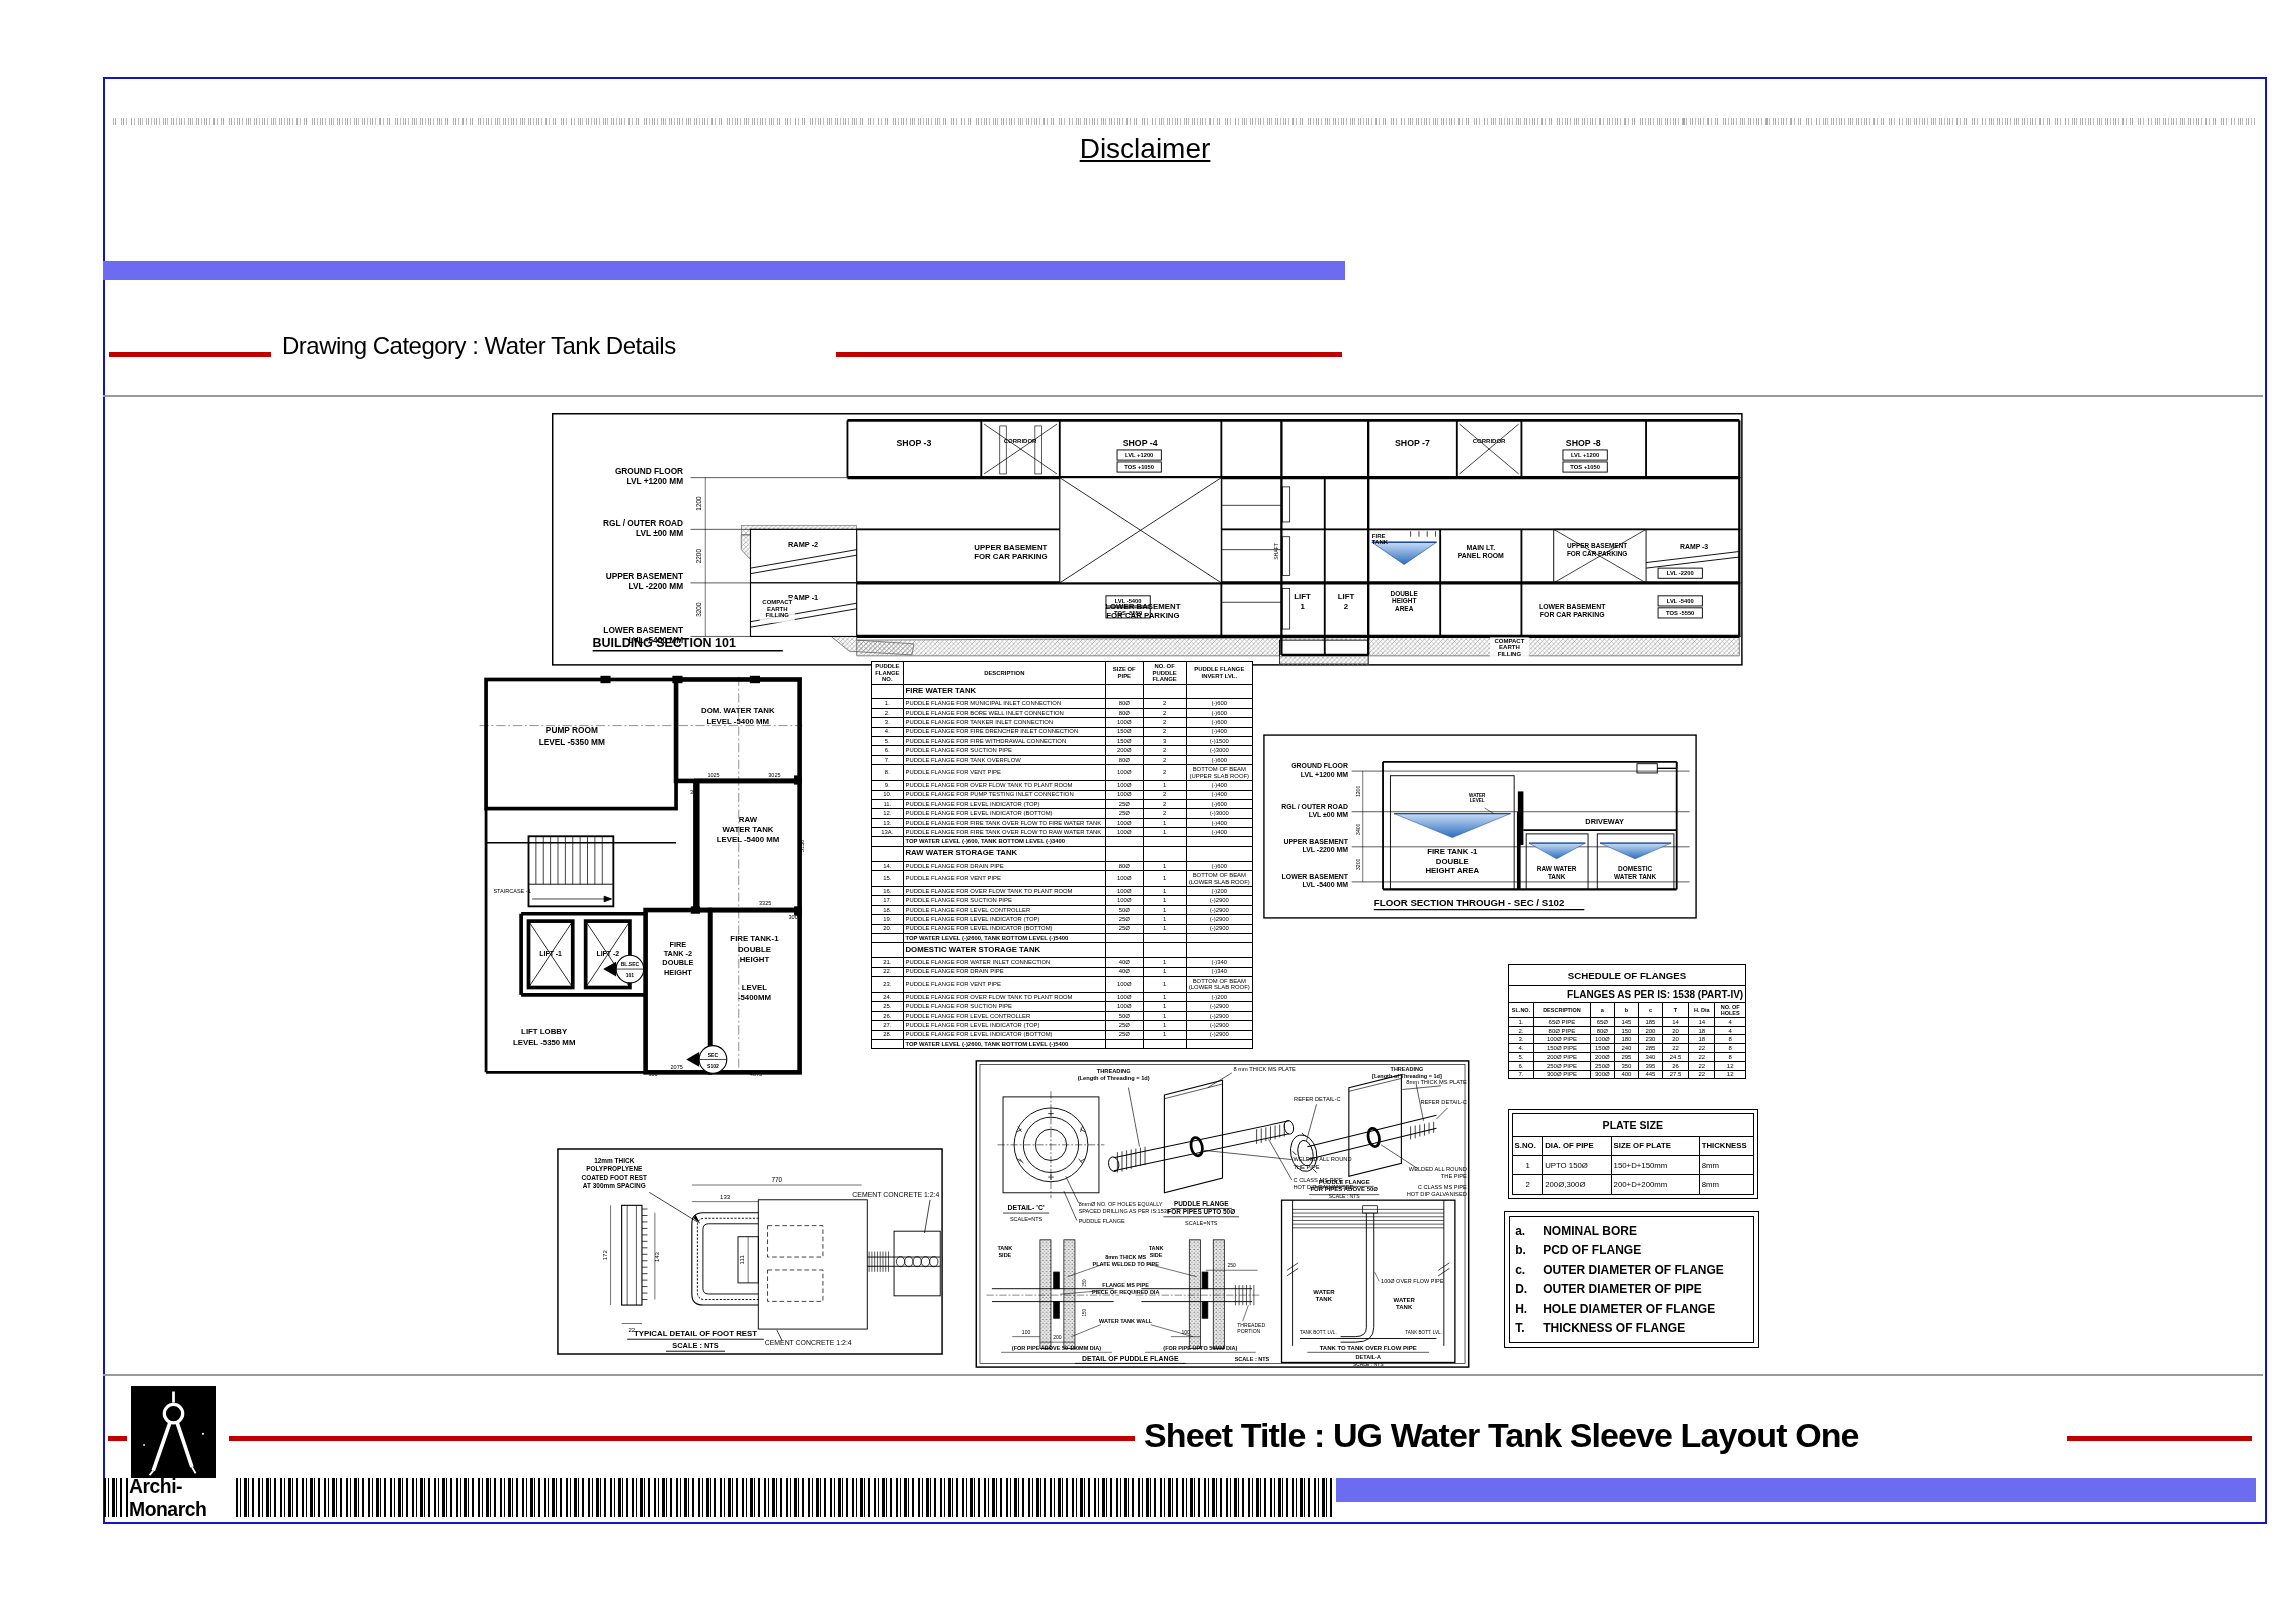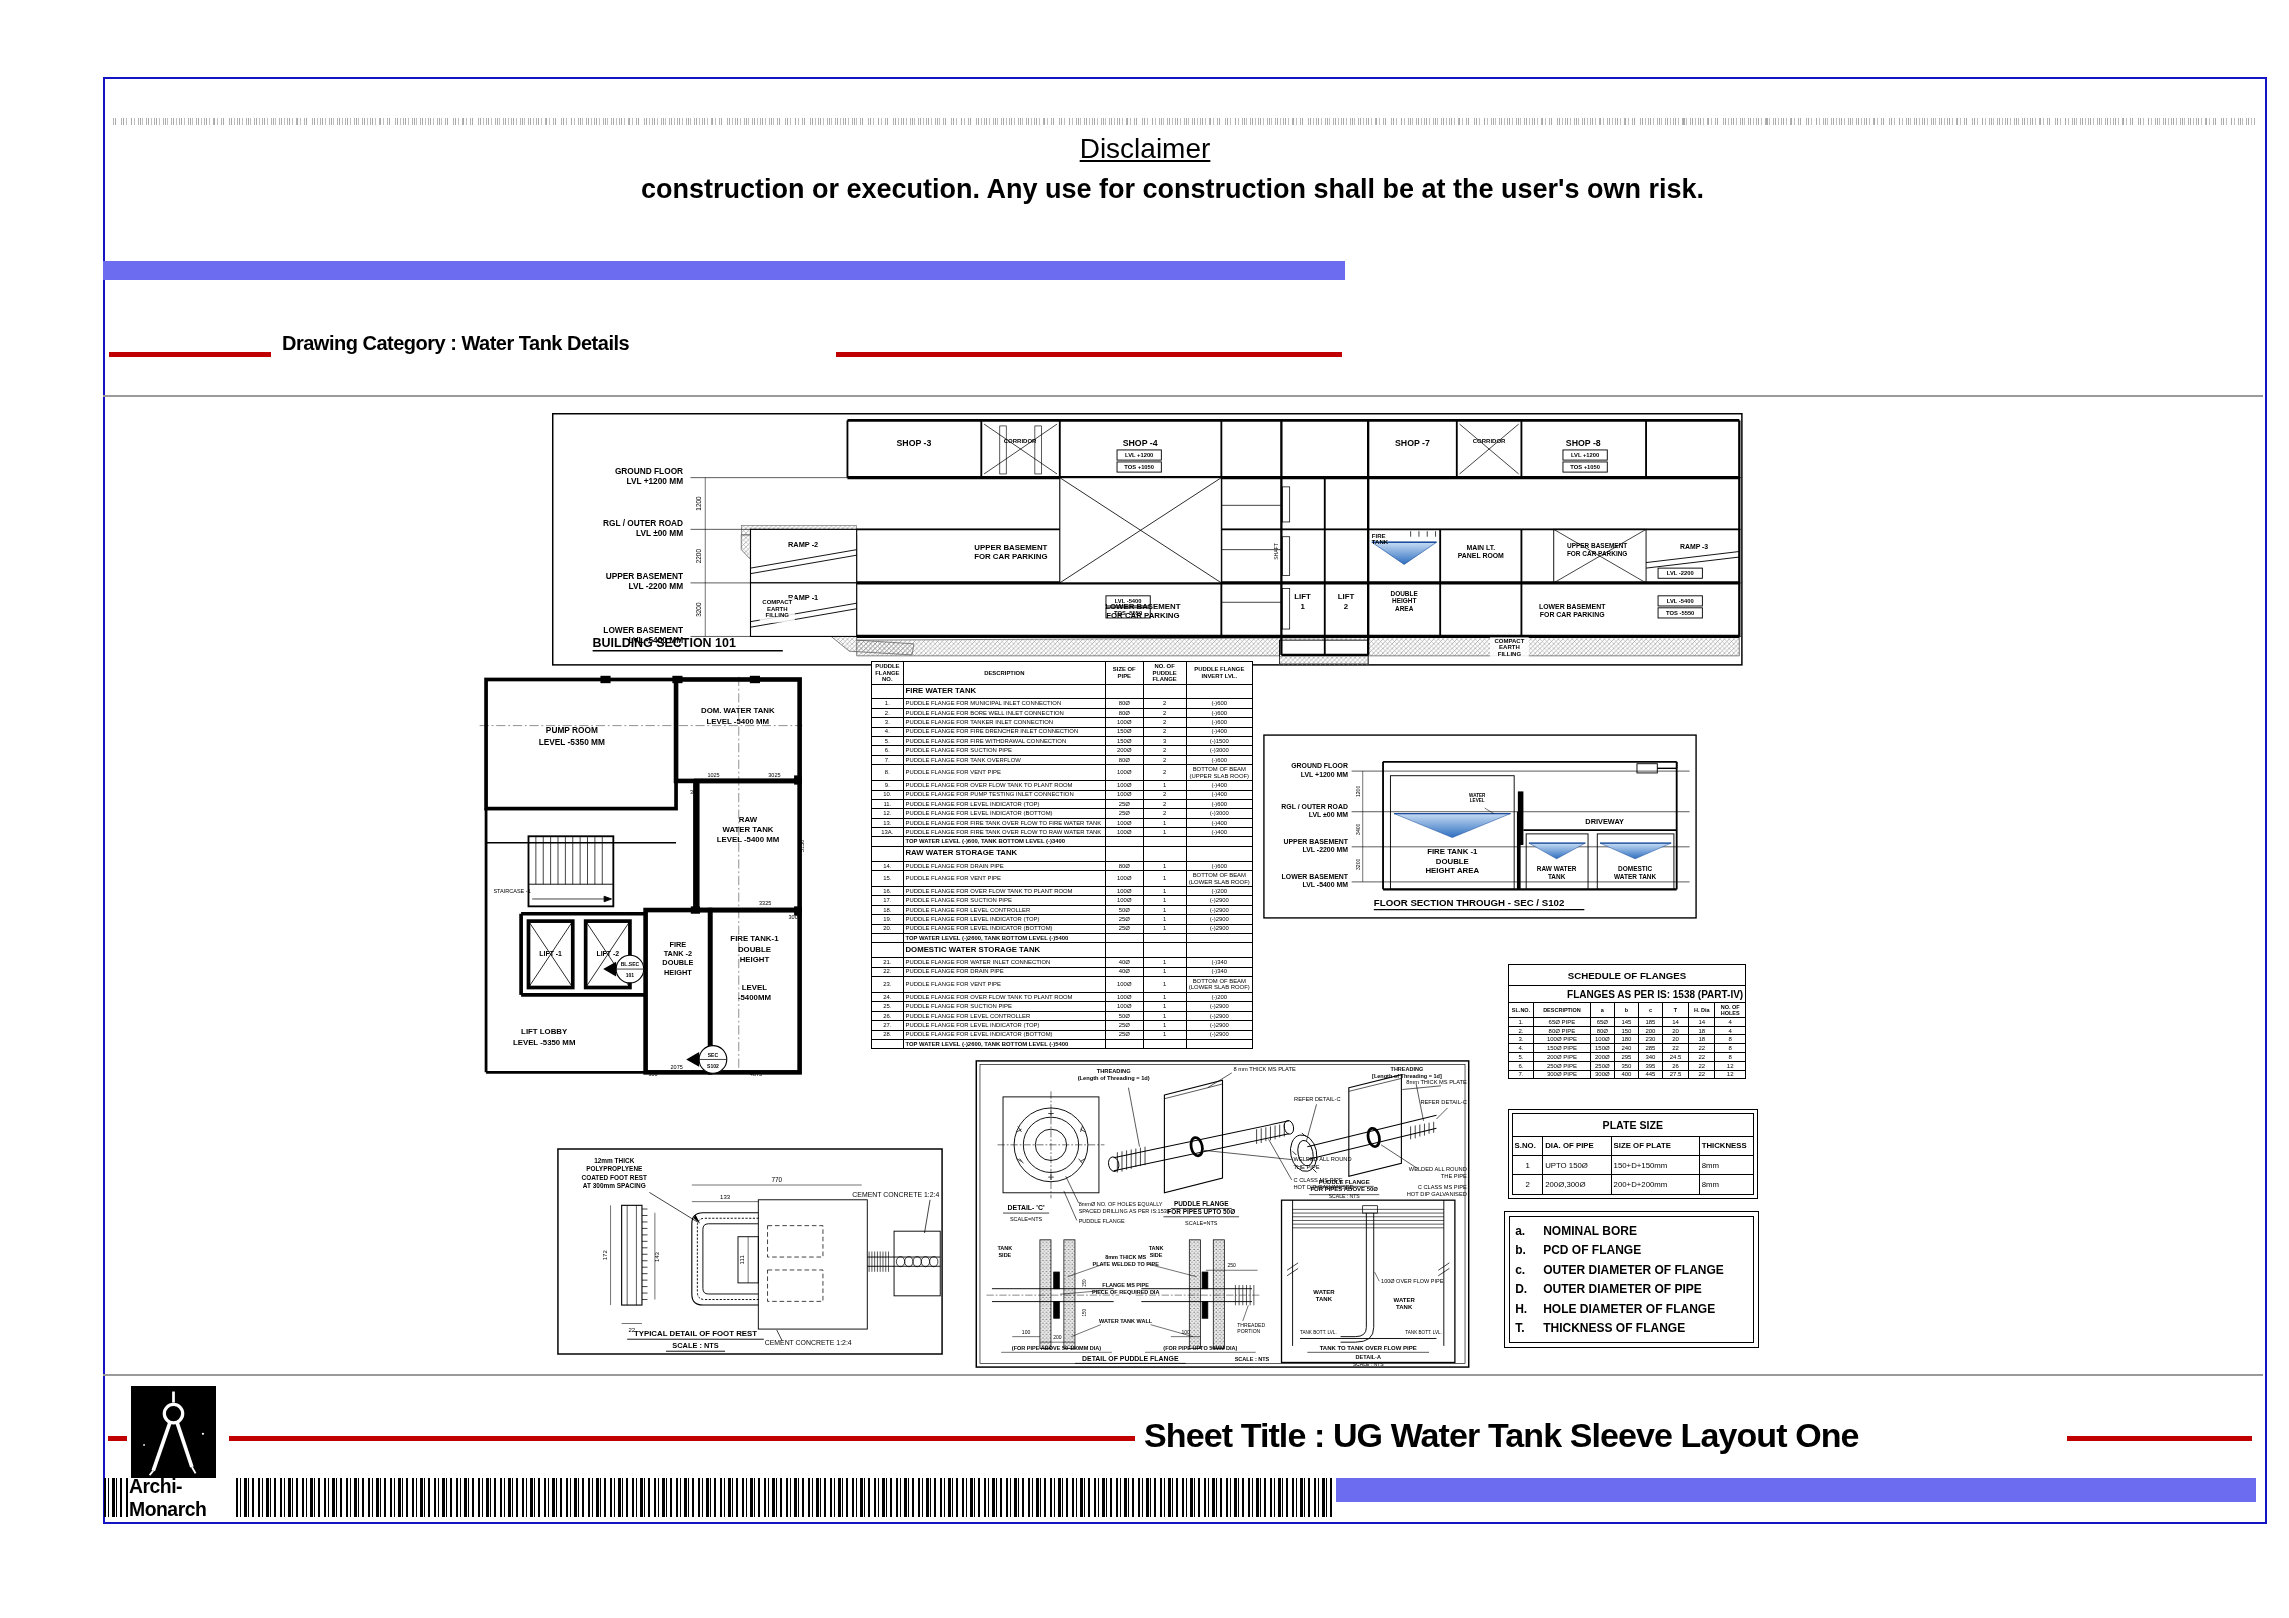--- a/index.html
+++ b/index.html
@@ -7,21 +7,21 @@
   .abs{position:absolute;}
   .sheet-border{left:103px;top:77px;width:2160px;height:1443px;border:2.8px solid #1414C4;}
   .microtext{left:113px;top:118px;width:2143px;height:7.4px;opacity:.75;
     background:repeating-linear-gradient(90deg,#9a9a9a 0 0.9px,#fff 0.9px 1.8px,#8b8b8b 1.8px 2.8px,#fff 2.8px 4.6px,#aaa 4.6px 5.5px,#fff 5.5px 8.3px);}
   .disc-title{left:0;top:133px;width:2290px;text-align:center;font-size:28px;font-weight:normal;}
   .disc-title span{text-decoration:underline;}
   .disc-text{left:268px;top:172px;width:1809px;text-align:center;font-size:27px;font-weight:bold;line-height:1.32;}
   .bluebar1{left:103px;top:261px;width:1242px;height:19.4px;background:#6B6CEF;}
   .bluebar2{left:1336px;top:1478px;width:920px;height:24px;background:#6B6CEF;}
   .redline{background:#C00000;height:4.6px;}
-  .cat-title{left:282px;top:332px;font-size:20px;font-weight:bold;letter-spacing:-0.5px;text-align:center;}
+  .cat-title{left:282px;top:332px;font-size:24px;font-weight:normal;letter-spacing:-0.5px;text-align:center;}
   .hairline{left:103px;width:2160px;height:1.8px;background:#9a9a9a;}
   .sheet-title{left:1144px;top:1416px;font-size:34px;font-weight:bold;letter-spacing:-0.9px;}
   .logo{left:131px;top:1386px;width:85px;height:92px;background:#000;}
   .brand-patch{left:129px;top:1478px;width:107px;height:39px;background:#fff;display:flex;align-items:center;justify-content:center;}
   .brand{font-size:19.4px;font-weight:bold;letter-spacing:-0.5px;}
   .barcode{left:104px;top:1478px;width:1232px;height:39px;
     background:repeating-linear-gradient(90deg,#000 0 1.8px,#fff 1.8px 3.7px,#000 3.7px 4.6px,#fff 4.6px 8.3px,#000 8.3px 11px,#fff 11px 12px,#000 12px 13px,#fff 13px 15.7px,#000 15.7px 17.5px,#fff 17.5px 22px);}
   table{border-collapse:collapse;background:#fff;}
   td,th{border:0.9px solid #000;padding:0.9px 1.8px;vertical-align:middle;text-align:center;}
   .pt{left:871px;top:661px;width:382px;}
@@ -51,21 +51,20 @@
   .b{font-weight:bold;}
 </style>
 </head>
 <body>
 
 <div class="abs sheet-border"></div>
 <div class="abs microtext"></div>
 
 <div class="abs disc-title"><span>Disclaimer</span></div>
 <div class="abs disc-text">
-  <div>construction or execution. Any use for construction shall be at the user's own risk.</div>
 </div>
 <div class="abs bluebar1"></div>
 
 <div class="abs redline" style="left:109px;top:352px;width:162px;"></div>
 <div class="abs cat-title">Drawing Category : Water Tank Details</div>
 <div class="abs redline" style="left:836px;top:352px;width:506px;"></div>
 <div class="abs hairline" style="top:395px;"></div>
 
 <svg class="abs" style="left:552px;top:413px;" width="1191" height="253" viewBox="0 0 1290 274">
   <defs>

